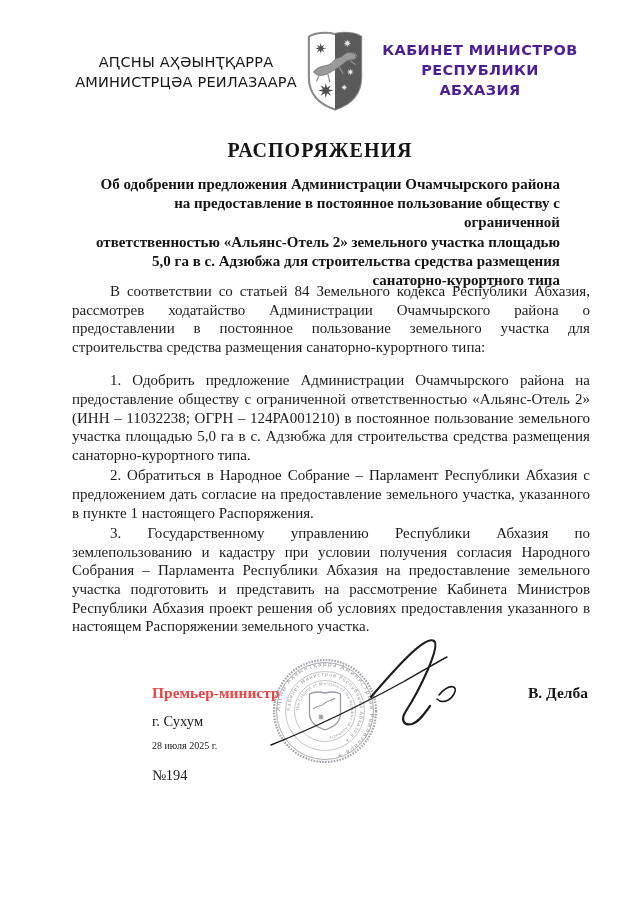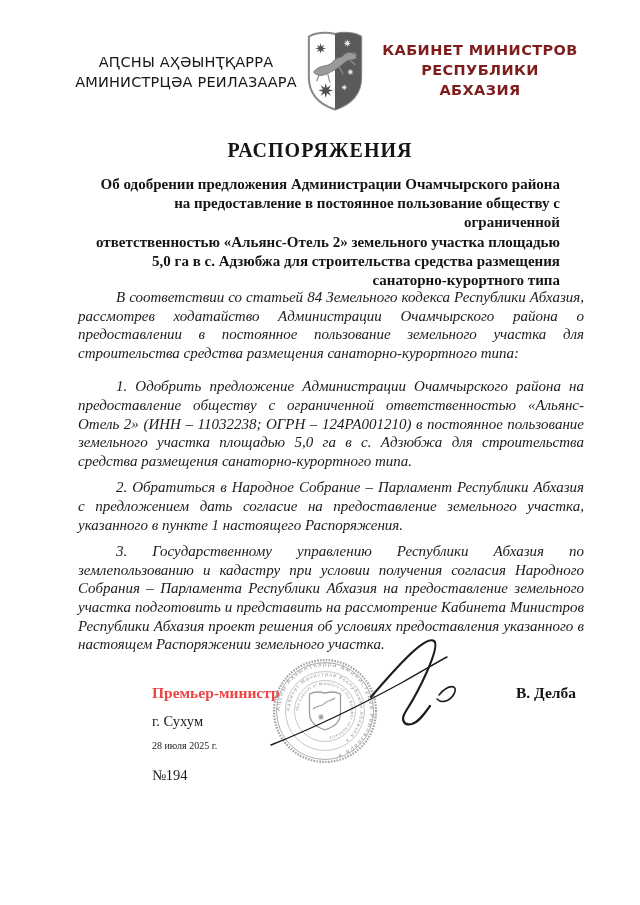--- a/index.html
+++ b/index.html
@@ -13,48 +13,48 @@
   .org-left{
     position:absolute;left:75px;top:40px;width:222px;
     font-family:"DejaVu Sans","Liberation Sans",sans-serif;
     font-weight:normal;font-size:14.5px;line-height:20px;
     text-align:center;letter-spacing:.2px;color:#181818;margin-top:12px;
   }
   .org-right{
     position:absolute;left:381px;top:40px;width:198px;
     font-family:"DejaVu Sans","Liberation Sans",sans-serif;
     font-weight:bold;font-size:14.5px;line-height:20px;
-    text-align:center;letter-spacing:.4px;color:#7f1d1d;
+    text-align:center;letter-spacing:.4px;color:#4c1d95;
   }
   .arms{position:absolute;left:305px;top:31px;width:60px;height:80px;}
   
   .doc-title{
     position:absolute;left:0;top:139px;width:640px;
     text-align:center;font-weight:bold;font-size:20px;
     letter-spacing:1px;color:#151515;
   }
   .doc-subject{
     position:absolute;left:80px;top:175px;width:480px;
     text-align:right;font-weight:bold;font-size:15px;line-height:19.2px;
     white-space:pre-line;color:#151515;
   }
   
   .body-text{
     position:absolute;left:70px;top:280px;width:522px;
     font-size:15px;line-height:18.6px;text-align:justify;color:#1b1b1b;
   }
-  .body-text p{margin:8px;text-indent:38px;font-style:italic;}
+  .body-text p{margin:2px;text-indent:38px;}
   .body-text p.intro{margin-bottom:15px;}
   
   .sig-title{
     position:absolute;left:152px;top:684px;
     font-weight:bold;font-size:15.5px;color:#ef4444;
   }
   .sig-name{
-    position:absolute;left:460px;top:684px;width:116px;text-align:right;
+    position:absolute;left:472px;top:684px;width:116px;text-align:right;
     font-weight:bold;font-size:15.5px;color:#151515;
   }
   .sig-place{position:absolute;left:152px;top:713px;font-size:14.5px;}
   .sig-date{position:absolute;left:152px;top:740px;font-size:10px;}
   .sig-number{position:absolute;left:152px;top:767px;font-size:14.5px;}
   
   .stamp{position:absolute;left:271px;top:657px;width:108px;height:108px;opacity:.8;}
   .stamp text{
     font-family:"DejaVu Sans","Liberation Sans",sans-serif;
     fill:#84848e;

